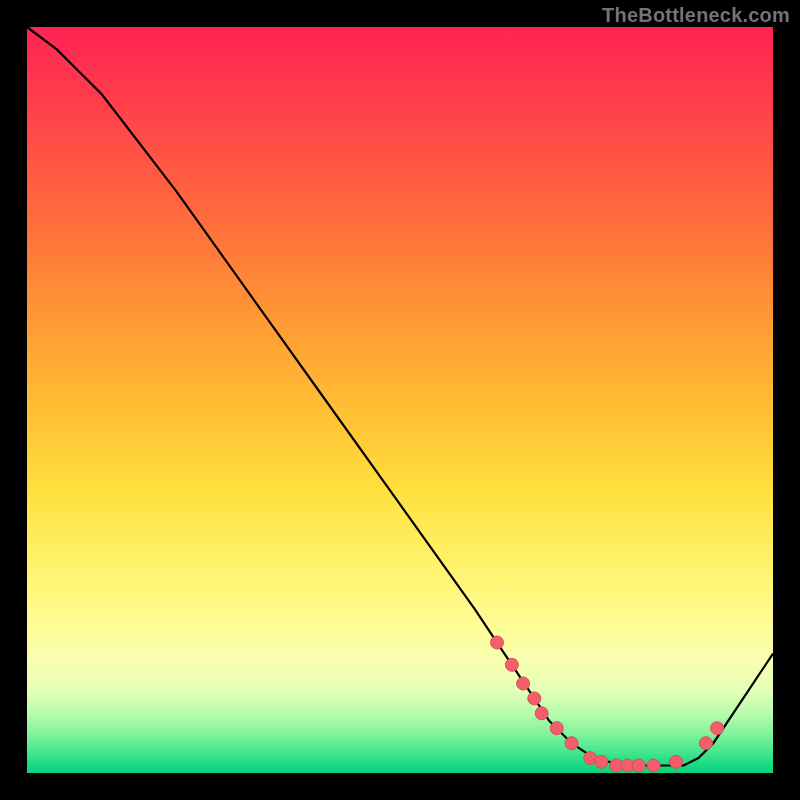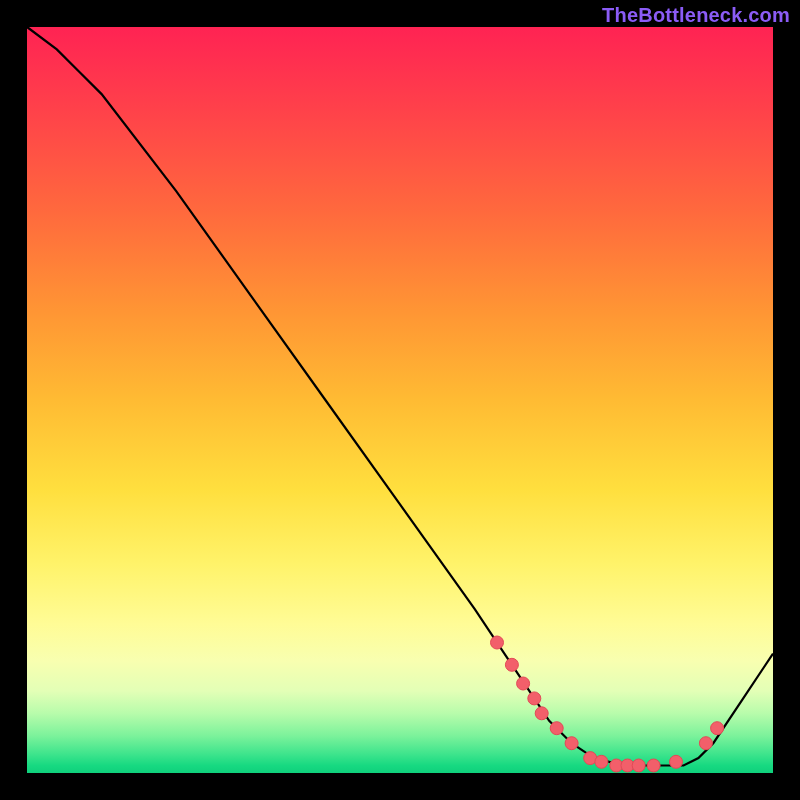--- a/index.html
+++ b/index.html
@@ -58,21 +58,21 @@
   }
   .dot {
     fill: #f25f6a;
     stroke: #e24a56;
     stroke-width: 1;
   }
   .watermark {
     position: absolute;
     top: 4px;
     right: 10px;
-    color: #8b5cf6;
+    color: #737373;
     font-size: 20px;
     font-weight: 600;
     letter-spacing: 0.2px;
     user-select: none;
   }
 </style>
 </head>
 <body>
 
 <div class="frame">

